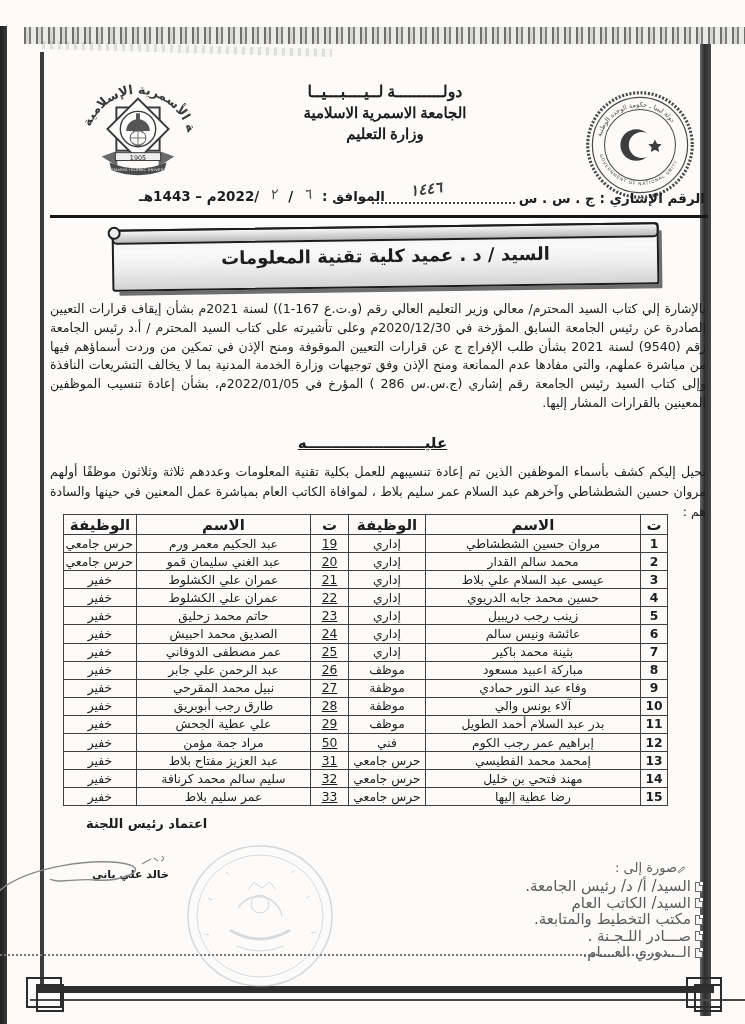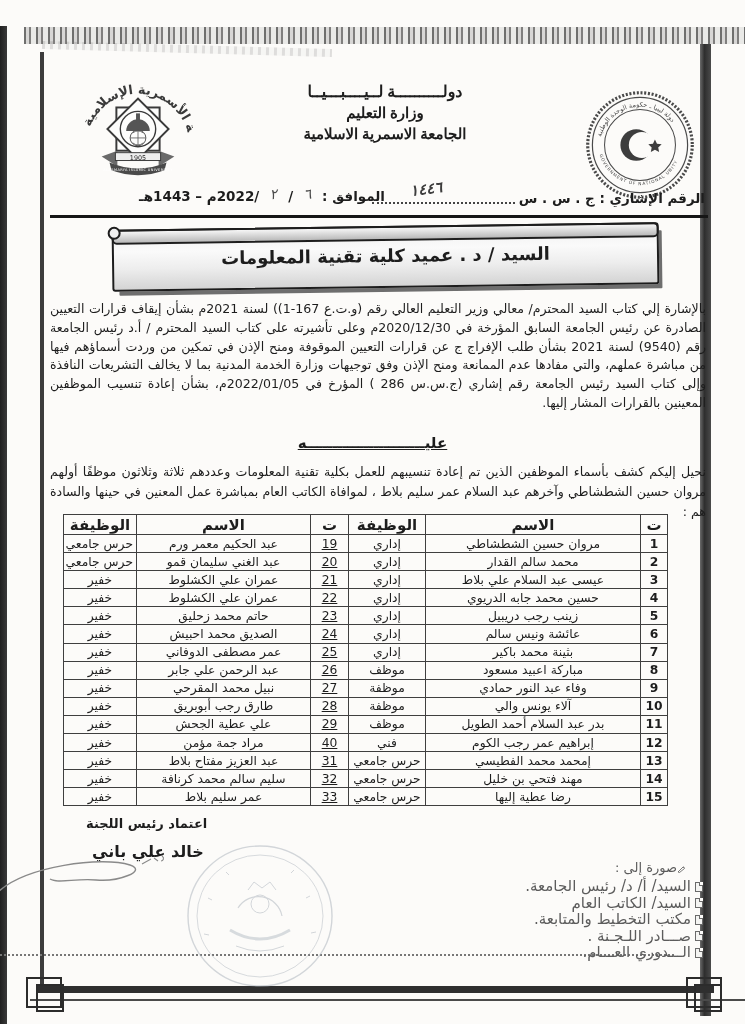--- a/index.html
+++ b/index.html
@@ -60,21 +60,21 @@
   
   table.emp{position:absolute;left:63px;top:514px;width:604px;border-collapse:collapse;table-layout:fixed;direction:rtl;}
   .emp th,.emp td{border:1px solid #3f3f3f;padding:0 3px;font-size:12.3px;height:17.1px;text-align:center;
     overflow:hidden;white-space:nowrap;}
   .emp th{font-weight:700;font-size:15px;height:19px;}
   .emp td.num-r{font-weight:700;text-align:center;}
   .emp td.num-m{font-weight:400;text-decoration:underline;}
 
   
   .approval{left:86px;top:816px;font-size:13px;font-weight:600;direction:rtl;}
-  .approver{left:92px;top:842px;font-size:16px;font-weight:600;direction:rtl;}
+  .approver{left:92px;top:868px;font-size:11px;font-weight:600;direction:rtl;}
   .signature{left:-8px;top:852px;}
   .stamp{left:178px;top:838px;opacity:.5;}
   .copyto{left:535px;top:860px;width:168px;direction:rtl;text-align:right;color:#5c5c5c;filter:blur(.2px);}
   .copyto-label{font-size:13px;margin-bottom:3px;margin-right:14px;}
   .copyto ul{list-style:none;margin:0;padding:0;}
   .copyto li{font-size:15px;line-height:16.5px;white-space:nowrap;}
   .doc-icon{display:inline-block;width:6px;height:8px;border:1px solid #6a6a6a;margin-left:4px;position:relative;vertical-align:middle;background:#f4f4f2;}
   .doc-icon::after{content:'';position:absolute;right:-1px;top:-1px;width:3px;height:3px;background:#fcfbf9;border-left:1px solid #6a6a6a;border-bottom:1px solid #6a6a6a;}
   .pen-icon{display:inline-block;vertical-align:middle;margin-right:3px;}
 </style>
@@ -135,22 +135,22 @@
         <textPath href="#sealBot" startOffset="9%">GOVERNMENT OF NATIONAL UNITY</textPath>
       </text>
       <circle cx="56" cy="60" r="17" fill="#3d3d3d"></circle>
       <circle cx="62" cy="60" r="14" fill="#fcfbf9"></circle>
       <path d="M76,54 l2.2,4.6 5,.6 -3.7,3.4 1,4.9 -4.5-2.5 -4.4,2.5 .9-4.9 -3.6-3.4 5-.6 Z" fill="#3d3d3d"></path>
     </g>
   </svg>
 
   <div class="abs header-center">
     <div class="h-country">دولــــــــــة لــيــــبـــيــا</div>
+    <div class="h-line">الجامعة الاسمرية الاسلامية</div>
     <div class="h-line">وزارة التعليم</div>
-    <div class="h-line">الجامعة الاسمرية الاسلامية</div>
   </div>
 
   <div class="abs ref-line">
     <span>الرقم الإشاري : ج . س . س</span>
     <span class="dots-fill">
       <span class="hand-ref">١٤٤٦</span>
     </span>
   </div>
   <div class="abs date-line">
     <span>الموافق :</span>
@@ -286,21 +286,21 @@
           <td>موظف</td>
           <td class="num-m">29</td>
           <td>علي عطية الجحش</td>
           <td>خفير</td>
         </tr>
 
         <tr>
           <td class="num-r">12</td>
           <td>إبراهيم عمر رجب الكوم</td>
           <td>فني</td>
-          <td class="num-m">40</td>
+          <td class="num-m">50</td>
           <td>مراد جمة مؤمن</td>
           <td>خفير</td>
         </tr>
 
         <tr>
           <td class="num-r">13</td>
           <td>إمحمد محمد الفطيسي</td>
           <td>حرس جامعي</td>
           <td class="num-m">31</td>
           <td>عبد العزيز مفتاح بلاط</td>

